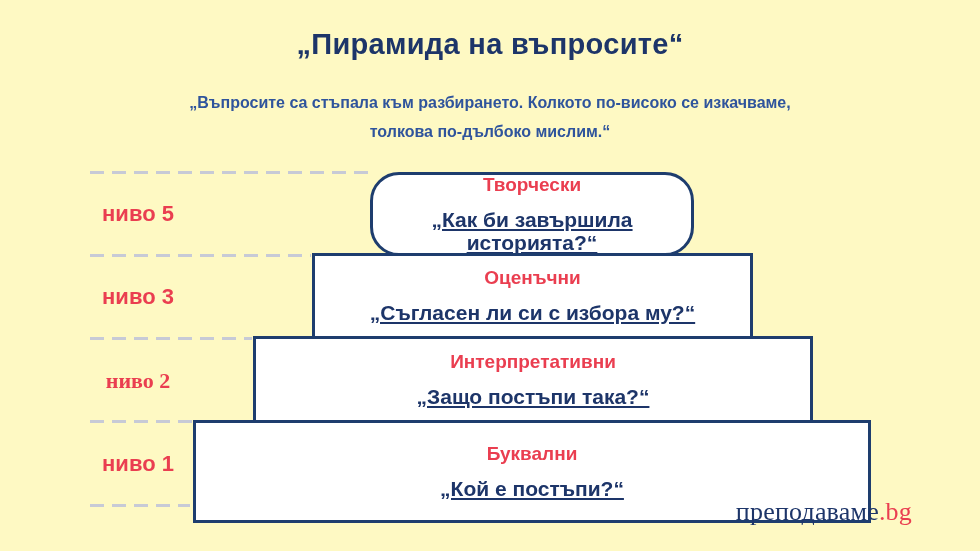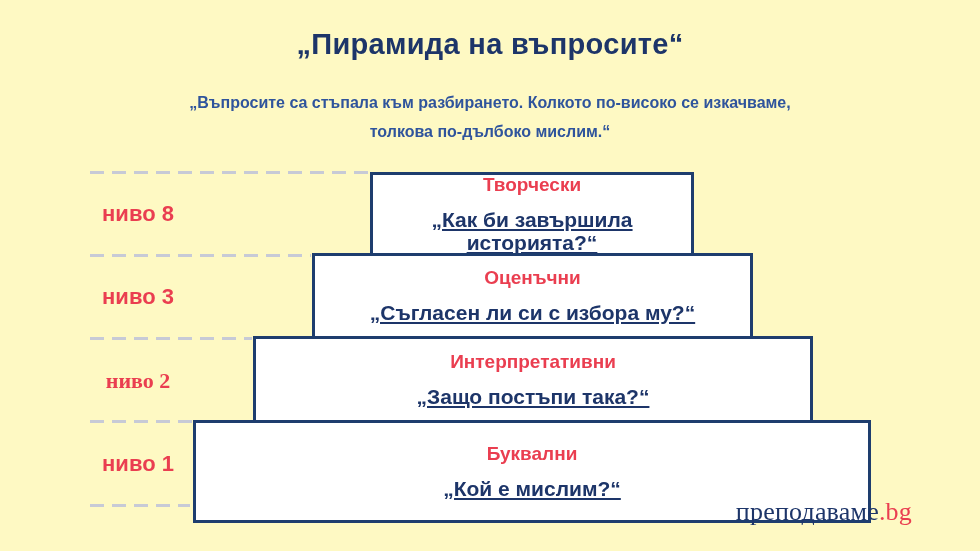--- a/index.html
+++ b/index.html
@@ -31,21 +31,21 @@
     position:absolute; left:88px; width:100px; text-align:center;
     font-size:22px; font-weight:bold; color:#ea3e50;
   }
   .lab4 { top:201px; } .lab3 { top:284px; } .lab2 { top:368px;font-family:Liberation Serif, serif; } .lab1 { top:451px; }
   
   .qbox {
     position:absolute; box-sizing:border-box; background:#ffffff;
     border:3px solid #1e3d6e; display:flex; flex-direction:column;
     justify-content:center; align-items:center; gap:13px; text-align:center;
   }
-  .box4 { left:370px; top:172px; width:324px; height:84px; }
+  .box4 { left:370px; top:172px; width:324px; height:84px;border-radius:29px; }
   .box3 { left:312px; top:253px; width:441px; height:86px; }
   .box2 { left:253px; top:336px; width:560px; height:87px; }
   .box1 { left:193px; top:420px; width:678px; height:103px; }
   .category { font-size:19px; font-weight:bold; color:#ea3e50; line-height:20px; }
   .question { font-size:21px; font-weight:bold; color:#1d3569; line-height:23px;text-decoration:underline; }
   
   .brand {
     position:absolute; top:497px; right:68px;
     font-family:"Liberation Serif", serif; font-weight:normal;
     font-size:26px; color:#1d3569; letter-spacing:.2px;
@@ -63,37 +63,37 @@
     <div>„Въпросите са стъпала към разбирането. Колкото по-високо се изкачваме,</div>
     <div>толкова по-дълбоко мислим.“</div>
   </div>
 
   <div class="dash dash1"></div>
   <div class="dash dash2"></div>
   <div class="dash dash3"></div>
   <div class="dash dash4"></div>
   <div class="dash dash5"></div>
 
-  <div class="lvl-label lab4">ниво 8</div>
+  <div class="lvl-label lab4">ниво 5</div>
   <div class="lvl-label lab3">ниво 3</div>
   <div class="lvl-label lab2">ниво 2</div>
   <div class="lvl-label lab1">ниво 1</div>
 
   <div class="qbox box4">
     <div class="category">Творчески</div>
     <div class="question">„Как би завършила историята?“</div>
   </div>
   <div class="qbox box3">
     <div class="category">Оценъчни</div>
     <div class="question">„Съгласен ли си с избора му?“</div>
   </div>
   <div class="qbox box2">
     <div class="category">Интерпретативни</div>
     <div class="question">„Защо постъпи така?“</div>
   </div>
   <div class="qbox box1">
     <div class="category">Буквални</div>
-    <div class="question">„Кой е мислим?“</div>
+    <div class="question">„Кой е постъпи?“</div>
   </div>
 
   <div class="brand"><span>преподаваме</span><span class="tld">.bg</span></div>
 
 </div>
 
 </body></html>

